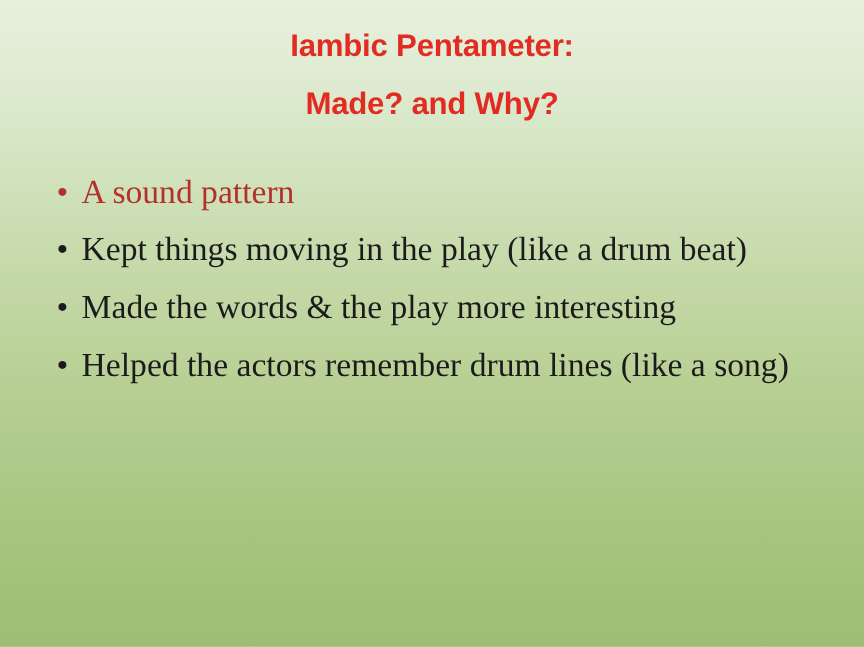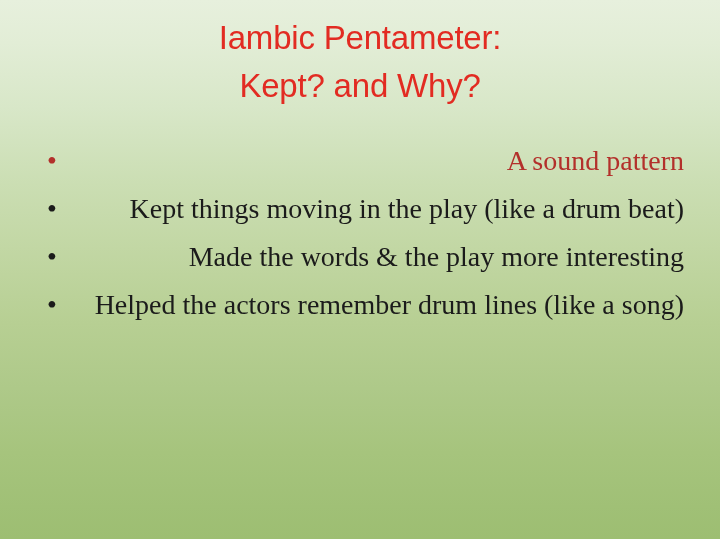--- a/index.html
+++ b/index.html
@@ -34,22 +34,22 @@
   }
 
   
   #title-block {
     position: absolute;
     left: 0;
     top: 14px;
     width: 720px;
     text-align: center;
     font-family: "Liberation Sans", sans-serif;
-    font-weight: normal;
-    font-size: 33px;
+    font-weight: bold;
+    font-size: 26px;
     line-height: 48px;
     letter-spacing: -0.2px;
     color: #e22b22;
   }
   .title-line {
     display: block;
     white-space: nowrap;
   }
 
   
@@ -80,31 +80,30 @@
     line-height: 41px;
     text-align: center;
     color: #1b1b1b;
   }
   .bullet-item.accent,
   .bullet-item.accent .marker {
     color: #b3302b;
   }
   .bullet-text {
     display: block;
-    text-align: right;
   }
 </style>
 </head>
 <body>
 
 <div id="slide">
 
   <div id="title-block">
     <span class="title-line">Iambic Pentameter:</span>
-    <span class="title-line">Kept? and Why?</span>
+    <span class="title-line">Made? and Why?</span>
   </div>
 
   <ul id="bullet-list">
 
     <li class="bullet-item accent">
       <span class="marker">•</span>
       <span class="bullet-text">A sound pattern</span>
     </li>
 
     <li class="bullet-item">

